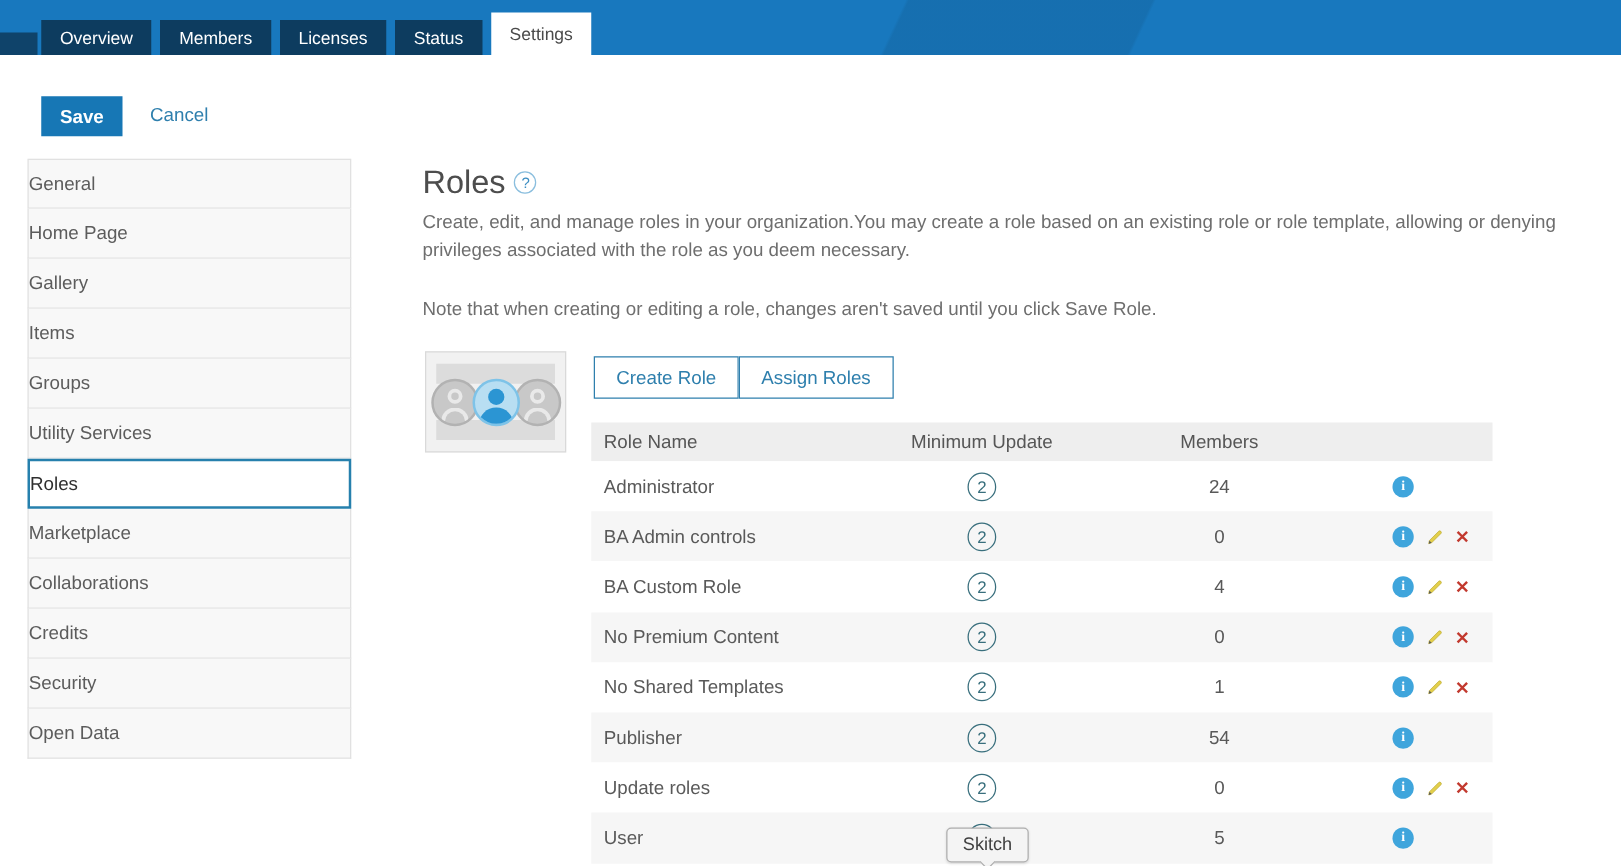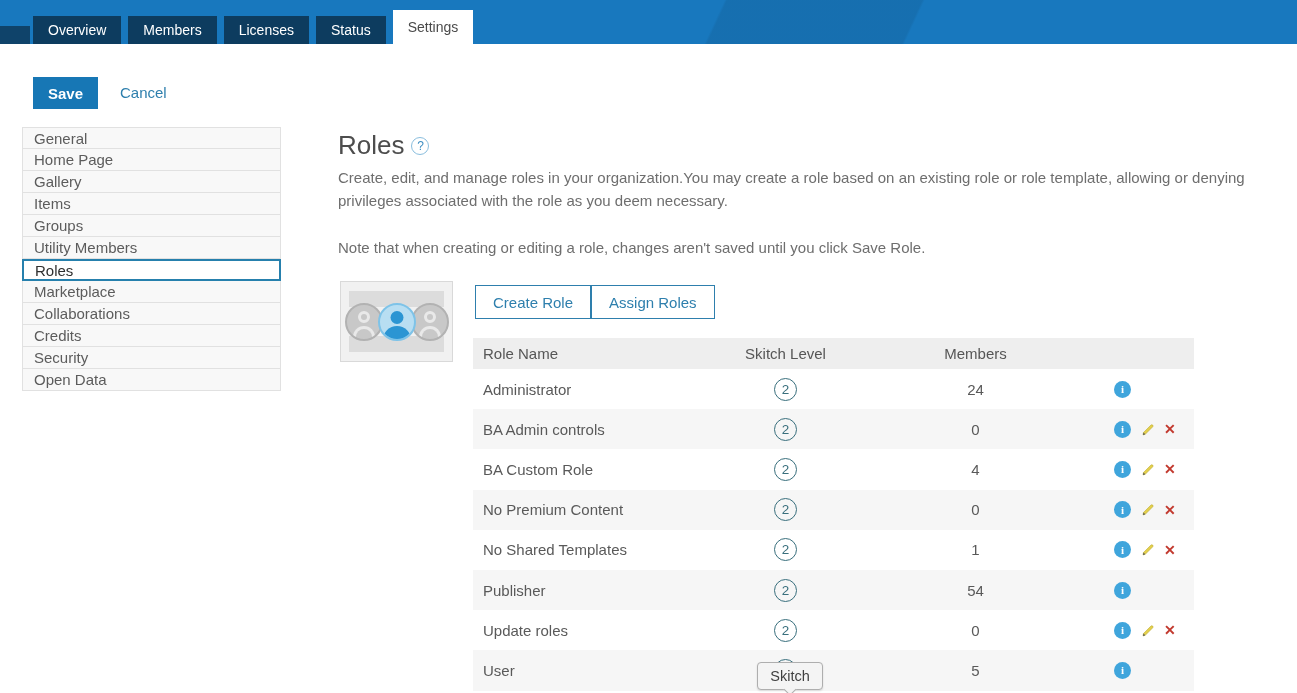--- a/index.html
+++ b/index.html
@@ -19,21 +19,21 @@
 
   
   .save-btn { position:absolute; left:33px; top:77px; height:32px; padding:0 15px;
     background:#1777b5; color:#fff; border:none; font-size:15px; font-weight:bold; cursor:pointer;
     font-family:"Liberation Sans", sans-serif; }
   .cancel-link { position:absolute; left:120px; top:84px; color:#2e7fad; font-size:15px;
     text-decoration:none; cursor:pointer; }
 
   
   .sidebar { position:absolute; left:22px; top:127px; width:259px; }
-  .side-item { position:relative; height:22px; display:flex; align-items:center; padding-left:11px;
+  .side-item { position:relative; height:40px; display:flex; align-items:center; 
     background:#f8f8f8; border:1px solid #e1e1e1; border-top:none; color:#5c5c5c; font-size:15px; cursor:pointer; }
   .side-item:first-child { border-top:1px solid #e1e1e1; }
   .side-item.selected { background:#fff; border:2px solid #2680ad; color:#2f2f2f; z-index:2; }
 
   
   .main { position:absolute; left:338px; top:130px; width:940px; }
   .page-title { position:absolute; left:0; top:0; font-size:26px; font-weight:400; color:#4d4d4d; }
   .help { display:inline-block; width:18px; height:18px; border:1px solid #8abede; border-radius:50%;
     color:#3d8ec2; font-size:12px; line-height:16px; text-align:center; vertical-align:4px; margin-left:7px; cursor:pointer; }
   .desc { position:absolute; left:0; top:36px; width:940px; color:#6e6e6e; font-size:15px; line-height:23px; }
@@ -107,21 +107,21 @@
 
   <button class="save-btn">Save</button>
   <a class="cancel-link">Cancel</a>
 
   <aside class="sidebar" id="sidebar">
       <div class="side-item">General</div>
       <div class="side-item">Home Page</div>
       <div class="side-item">Gallery</div>
       <div class="side-item">Items</div>
       <div class="side-item">Groups</div>
-      <div class="side-item">Utility Members</div>
+      <div class="side-item">Utility Services</div>
       <div class="side-item selected">Roles</div>
       <div class="side-item">Marketplace</div>
       <div class="side-item">Collaborations</div>
       <div class="side-item">Credits</div>
       <div class="side-item">Security</div>
       <div class="side-item">Open Data</div>
     </aside>
 
   <main class="main">
     <h1 class="page-title"><span>Roles</span><span class="help">?</span></h1>
@@ -149,21 +149,21 @@
     </div>
 
     <div class="btn-row">
       <button class="outline-btn">Create Role</button>
       <button class="outline-btn">Assign Roles</button>
     </div>
 
     <div class="rtable">
       <div class="thead">
         <div class="cell name">Role Name</div>
-        <div class="cell level">Skitch Level</div>
+        <div class="cell level">Minimum Update</div>
         <div class="cell members">Members</div>
         <div class="cell actions"></div>
       </div>
       <div id="tbody">
           <div class="trow">
     <div class="cell name">Administrator</div>
     <div class="cell level">
       <span class="level-badge">2</span>
     </div>
     <div class="cell members">24</div>

